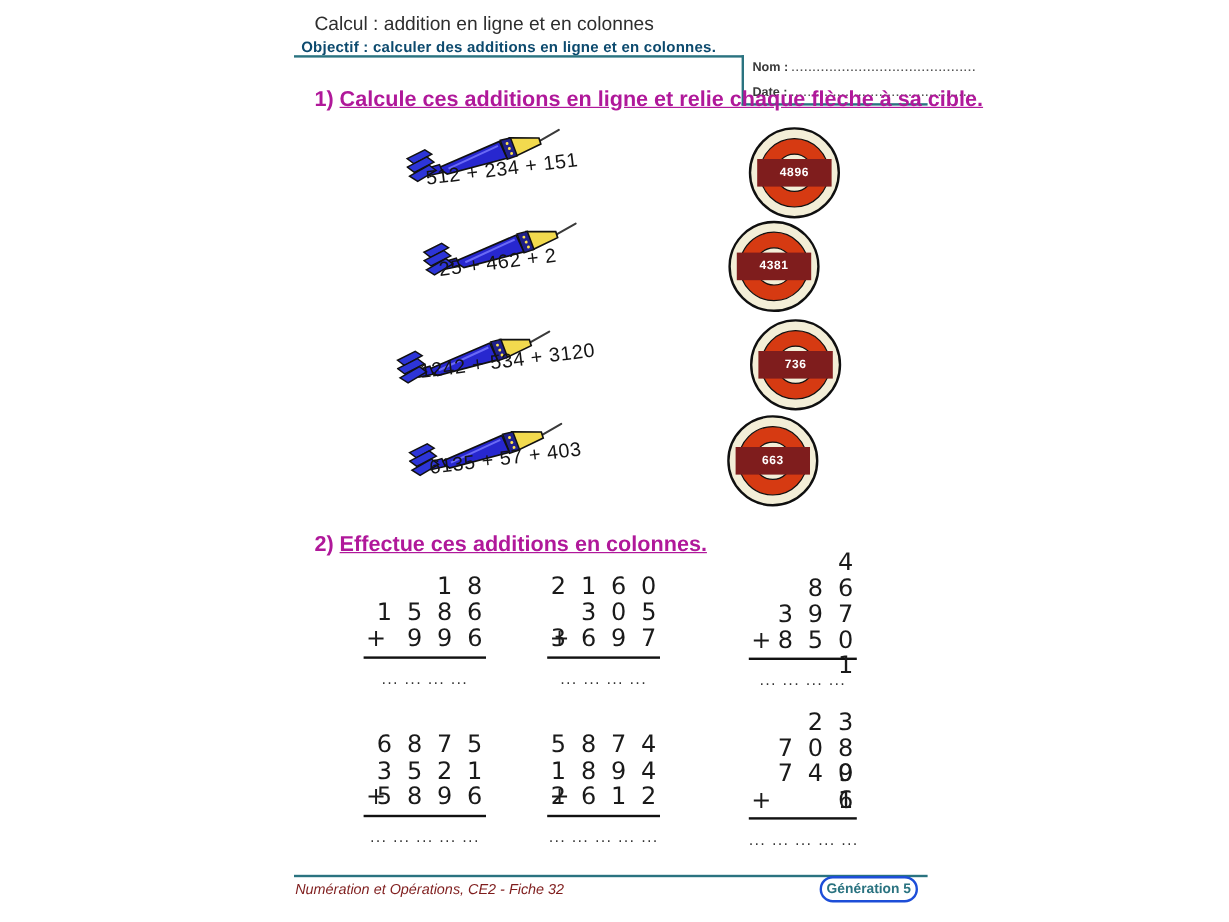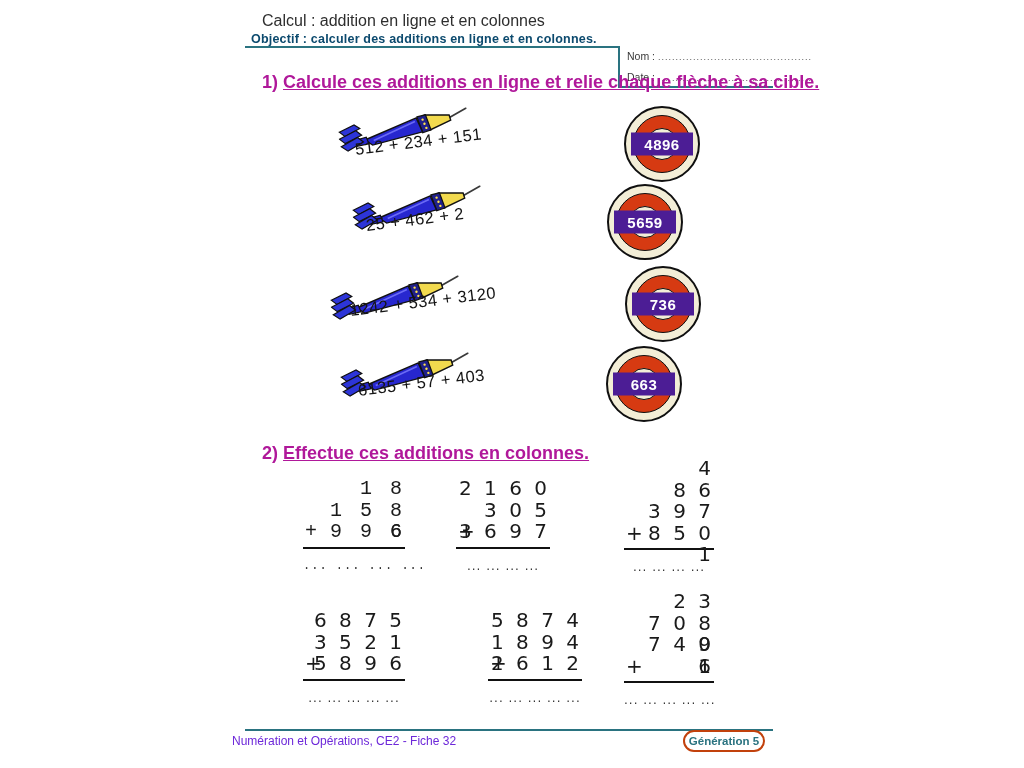--- a/index.html
+++ b/index.html
@@ -6,21 +6,21 @@
   body{width:1024px;height:768px;position:relative;overflow:hidden;
        font-family:"Liberation Sans","DejaVu Sans",sans-serif;color:#222;}
   .abs{position:absolute;}
 
   
   .title{left:250px;top:12px;font-size:16px;color:#2e2e2e;margin-left:12px;}
   .objective{left:251px;top:32px;font-size:12.5px;font-weight:bold;color:#0c4a6e;letter-spacing:0.2px;}
   .hdr-box{left:245px;top:46px;width:373px;height:40px;
            border-top:2.5px solid #2a7380;border-right:2.5px solid #2a7380;}
   .hdr-box2{left:618px;top:86px;width:155px;height:0;border-top:2.5px solid #2a7380;}
-  .id-line{font-size:10.5px;color:#3a3a3a;white-space:nowrap;}
+  .id-line{font-size:10.5px;color:#3a3a3a;white-space:nowrap;font-weight:bold;}
   .id-line .dots{font-size:9px;color:#555;letter-spacing:1px;}
   .nom{left:627px;top:50px;}
   .date{left:627px;top:71px;}
 
   
   .ex-head{font-size:18px;font-weight:bold;color:#b0189a;white-space:nowrap;}
   .ex-head .num{margin-right:5px;}
   .ex-head .txt{text-decoration:underline;}
   .ex1{left:262px;top:72px;}
   .ex2{left:262px;top:443px;}
@@ -32,34 +32,34 @@
 
   
   .target{position:absolute;width:76px;height:76px;}
   .t-outer{position:absolute;inset:0;border-radius:50%;background:#f3eed7;
            border:2.5px solid #101010;box-sizing:border-box;}
   .t-ring{position:absolute;inset:9px;border-radius:50%;background:#d63a12;
           border:1.5px solid #101010;box-sizing:border-box;}
   .t-center{position:absolute;inset:22px;border-radius:50%;background:#f3eed7;
             border:1.5px solid #101010;box-sizing:border-box;}
   .t-bar{position:absolute;left:7px;right:7px;top:50%;transform:translateY(-50%);
-         height:23px;background:#4c1d95;display:flex;align-items:center;justify-content:center;
-         color:#ffffff;font-weight:bold;font-size:15px;letter-spacing:0.5px;}
+         height:23px;background:#7f1d1d;display:flex;align-items:center;justify-content:center;
+         color:#ffffff;font-weight:bold;font-size:10px;letter-spacing:0.5px;}
 
   
   .problem{position:absolute;font-family:"DejaVu Sans",sans-serif;font-size:20px;color:#1a1a1a;}
   .prow{height:21.5px;line-height:21.5px;text-align:right;letter-spacing:3px;position:relative;}
   .plus{position:absolute;left:2px;letter-spacing:0;}
   .sumline{border-top:2.2px solid #111;margin-top:4px;}
   .adots{margin-top:10px;font-size:12px;letter-spacing:1px;color:#333;text-align:center;white-space:nowrap;}
 
   
   .footer-line{left:245px;top:729px;width:528px;height:0;border-top:2.5px solid #2a7380;}
-  .footer-ref{left:232px;top:734px;font-size:12px;color:#6d28d9;}
-  .badge{left:683px;top:730px;width:78px;height:18px;border:2px solid #c2410c;border-radius:11px;
+  .footer-ref{left:246px;top:734px;font-size:12px;color:#7f1d1d;font-style:italic;}
+  .badge{left:683px;top:730px;width:78px;height:18px;border:2px solid #1d4ed8;border-radius:11px;
          display:flex;align-items:center;justify-content:center;
          font-size:11.5px;font-weight:bold;color:#2a7380;background:#fff;}
 </style>
 </head>
 <body>
 
 <svg width="0" height="0" style="position:absolute">
   <defs>
     <symbol id="dart" viewBox="0 0 152 46">
       <line x1="130" y1="15" x2="150" y2="7" stroke="#3a3a3a" stroke-width="2" stroke-linecap="round"></line>
@@ -118,40 +118,40 @@
 <div class="target" style="left:624px;top:106px;">
   <div class="t-outer"></div>
   <div class="t-ring"></div>
   <div class="t-center"></div>
   <div class="t-bar">4896</div>
 </div>
 <div class="target" style="left:607px;top:184px;">
   <div class="t-outer"></div>
   <div class="t-ring"></div>
   <div class="t-center"></div>
-  <div class="t-bar">5659</div>
+  <div class="t-bar">4381</div>
 </div>
 <div class="target" style="left:625px;top:266px;">
   <div class="t-outer"></div>
   <div class="t-ring"></div>
   <div class="t-center"></div>
   <div class="t-bar">736</div>
 </div>
 <div class="target" style="left:606px;top:346px;">
   <div class="t-outer"></div>
   <div class="t-ring"></div>
   <div class="t-center"></div>
   <div class="t-bar">663</div>
 </div>
 
 <div class="abs ex-head ex2">
   <span class="num">2)</span><span class="txt">Effectue ces additions en colonnes.</span>
 </div>
 
-<div class="problem" style="left:303px;top:478px;width:102px;font-family:Liberation Mono, monospace;">
+<div class="problem" style="left:303px;top:478px;width:102px;">
   <div class="prow">1 8</div>
   <div class="prow">1 5 8 6</div>
   <div class="prow"><span class="plus">+</span><span>9 9 6</span></div>
   <div class="sumline"></div>
   <div class="adots">... ... ... ...</div>
 </div>
 
 <div class="problem" style="left:456px;top:478px;width:94px;">
   <div class="prow">2 1 6 0</div>
   <div class="prow">3 0 5</div>
@@ -170,21 +170,21 @@
 </div>
 
 <div class="problem" style="left:303px;top:610px;width:102px;">
   <div class="prow">6 8 7 5</div>
   <div class="prow">3 5 2 1</div>
   <div class="prow"><span class="plus">+</span><span>5 8 9 6</span></div>
   <div class="sumline"></div>
   <div class="adots">... ... ... ... ...</div>
 </div>
 
-<div class="problem" style="left:456px;top:610px;width:94px;margin-left:32px;">
+<div class="problem" style="left:456px;top:610px;width:94px;">
   <div class="prow">5 8 7 4</div>
   <div class="prow">1 8 9 4</div>
   <div class="prow"><span class="plus">+</span><span>2 6 1 2</span></div>
   <div class="sumline"></div>
   <div class="adots">... ... ... ... ...</div>
 </div>
 
 <div class="problem" style="left:624px;top:591px;width:90px;">
   <div class="prow">2 3</div>
   <div class="prow">7 0 8 0</div>

